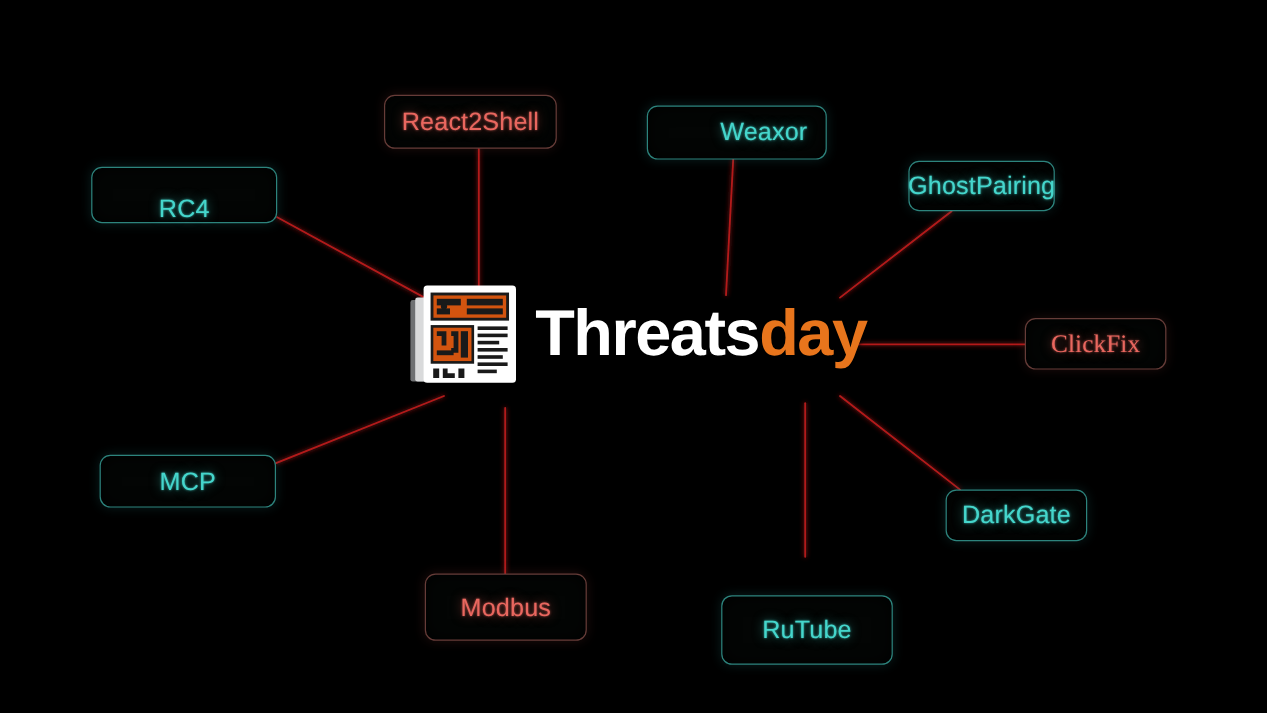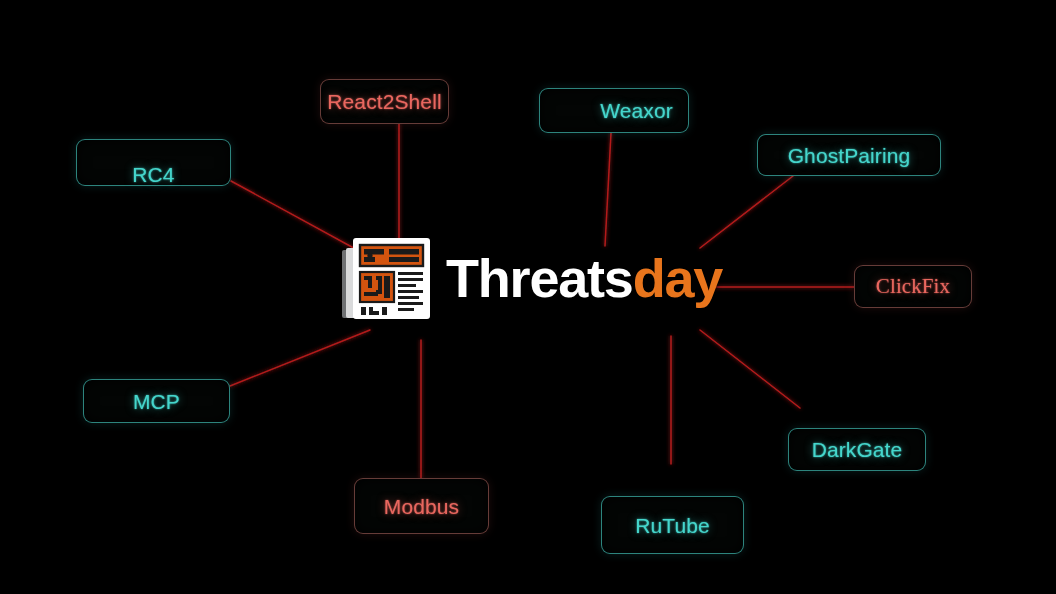--- a/index.html
+++ b/index.html
@@ -123,33 +123,33 @@
         <line x1="671" y1="464" x2="671" y2="336"></line>
         <line x1="421" y1="478" x2="421" y2="340"></line>
         <line x1="230" y1="386" x2="370" y2="330"></line>
       </g>
   </svg>
 
   <div id="node-layer">
       <div class="node teal" style="left: 76px; top: 139px; width: 155px; height: 47px; align-items: flex-end;">
         <span class="node-label">RC4</span>
       </div>
-      <div class="node red" style="left: 320px; top: 79px; width: 129px; height: 45px;">
+      <div class="node red" style="left: 320px; top: 79px; width: 144px; height: 45px;">
         <span class="node-label">React2Shell</span>
       </div>
       <div class="node teal" style="left: 539px; top: 88px; width: 150px; height: 45px; padding-left: 45px;">
         <span class="node-label">Weaxor</span>
       </div>
-      <div class="node teal" style="left: 757px; top: 134px; width: 184px; height: 42px; text-align: center;">
+      <div class="node teal" style="left: 757px; top: 134px; width: 122px; height: 42px; text-align: center;">
         <span class="node-label">GhostPairing</span>
       </div>
       <div class="node red" style="left: 854px; top: 265px; width: 118px; height: 43px; font-family: Liberation Serif, serif;">
         <span class="node-label">ClickFix</span>
       </div>
-      <div class="node teal" style="left: 788px; top: 408px; width: 138px; height: 43px; margin-top: 20px;">
+      <div class="node teal" style="left: 788px; top: 408px; width: 118px; height: 43px;">
         <span class="node-label">DarkGate</span>
       </div>
       <div class="node teal" style="left: 601px; top: 464px; width: 143px; height: 58px; margin-top: 32px;">
         <span class="node-label">RuTube</span>
       </div>
       <div class="node red" style="left: 354px; top: 478px; width: 135px; height: 56px;">
         <span class="node-label">Modbus</span>
       </div>
       <div class="node teal" style="left: 83px; top: 379px; width: 147px; height: 44px;">
         <span class="node-label">MCP</span>

